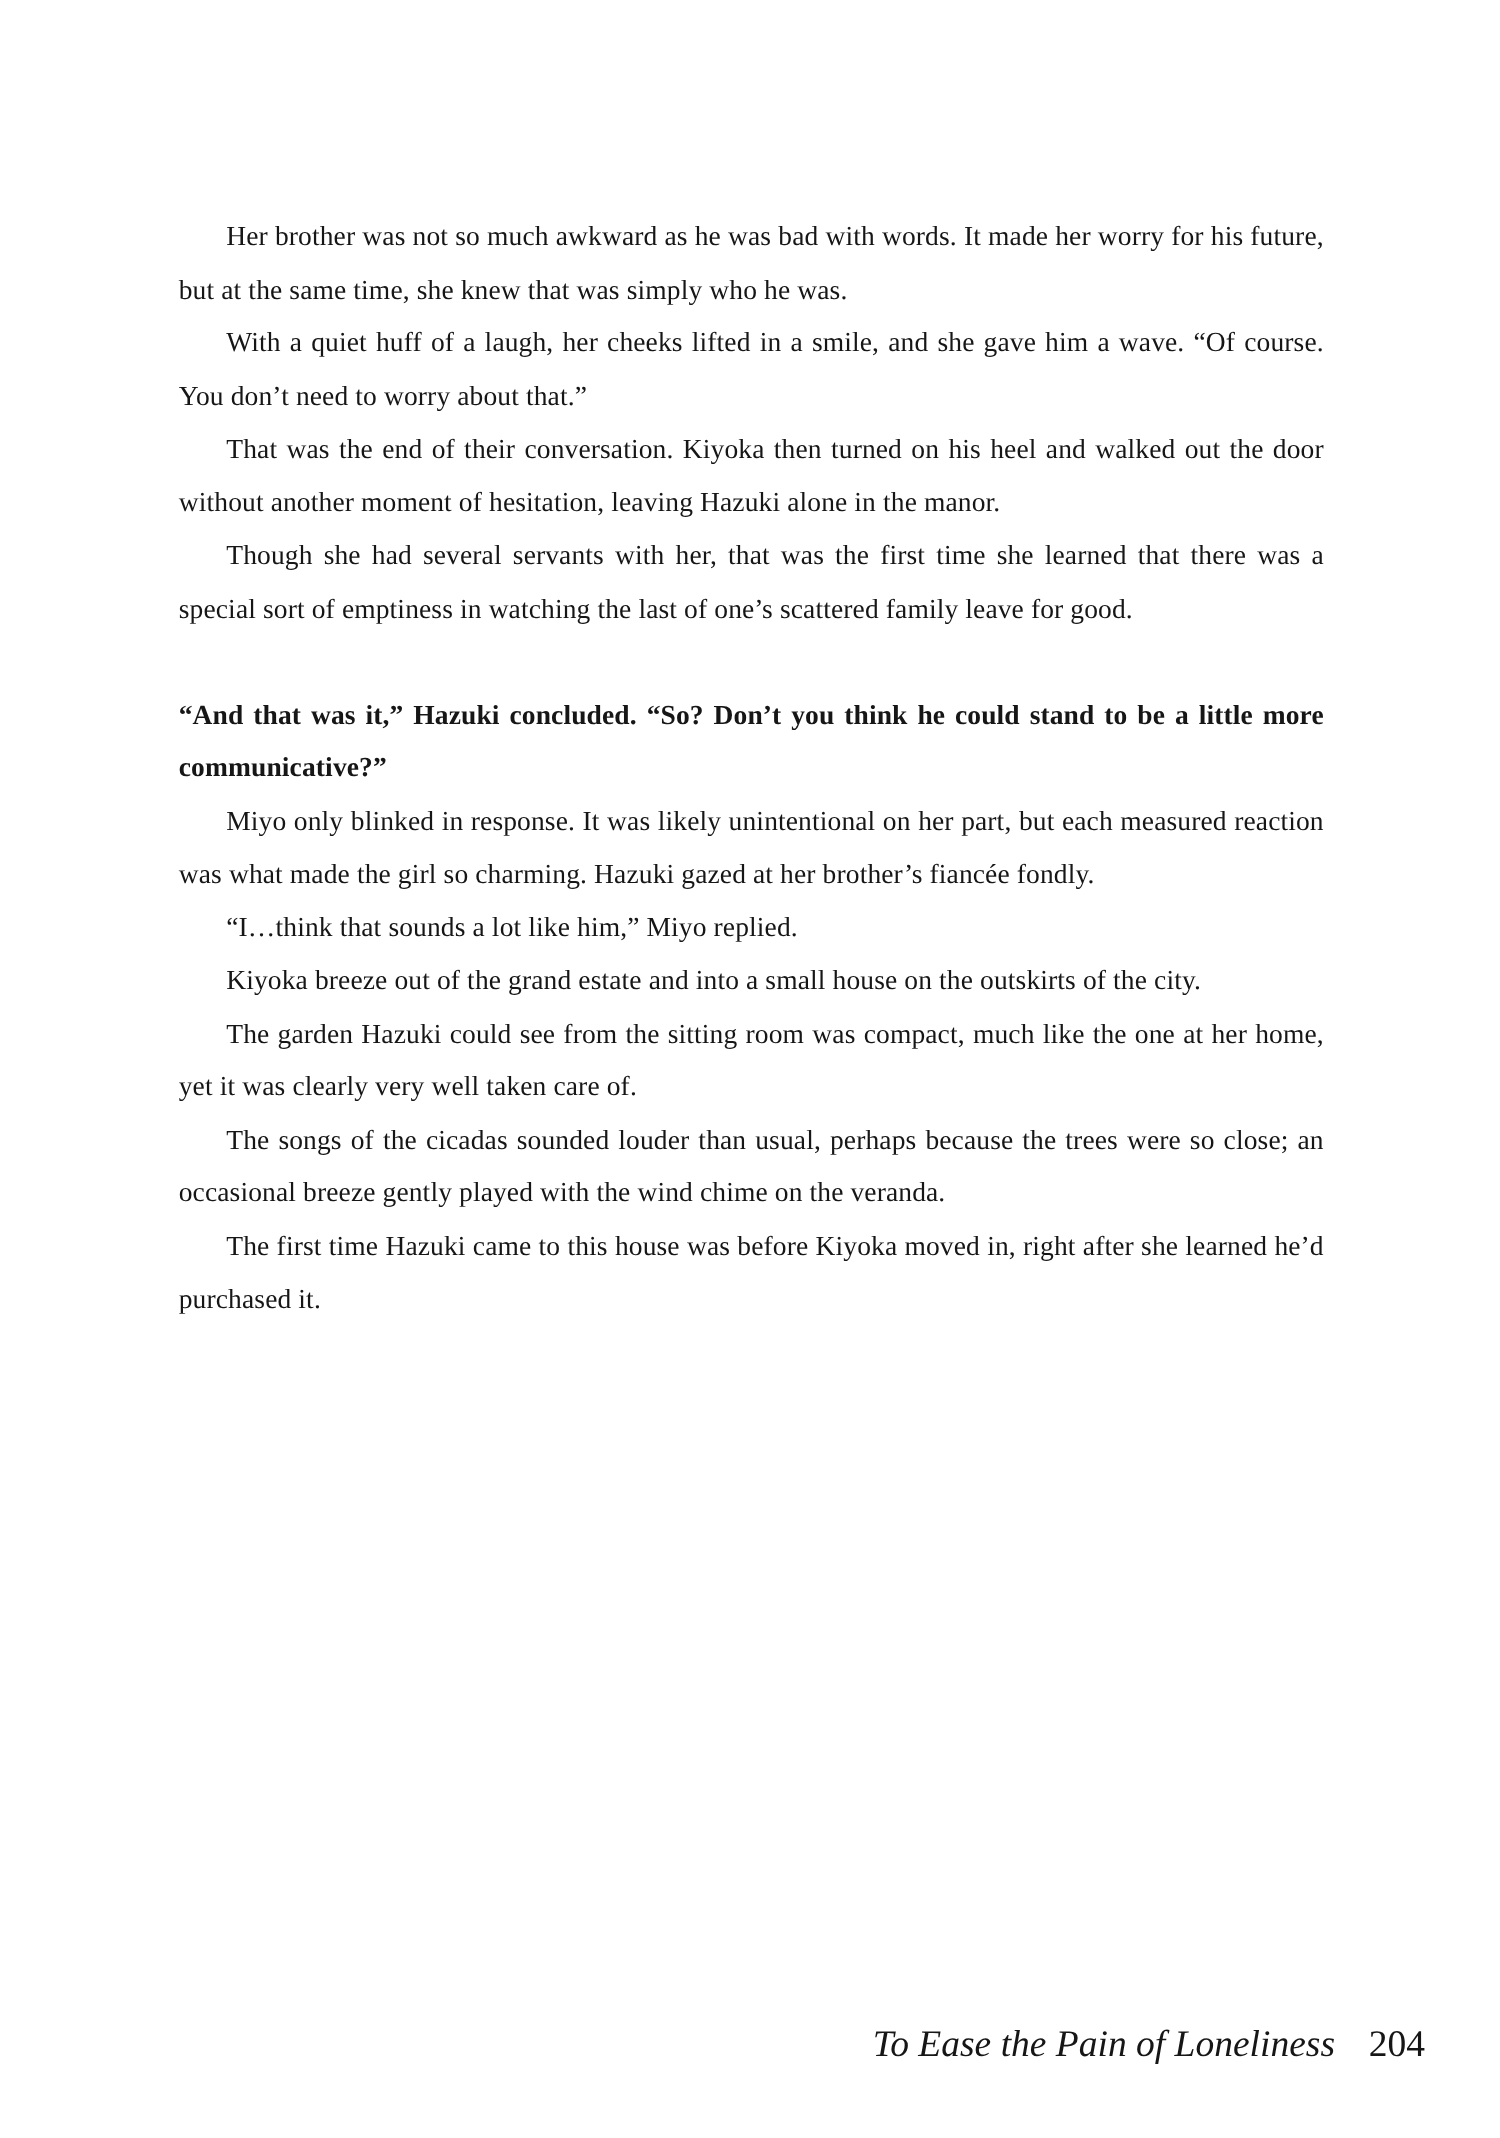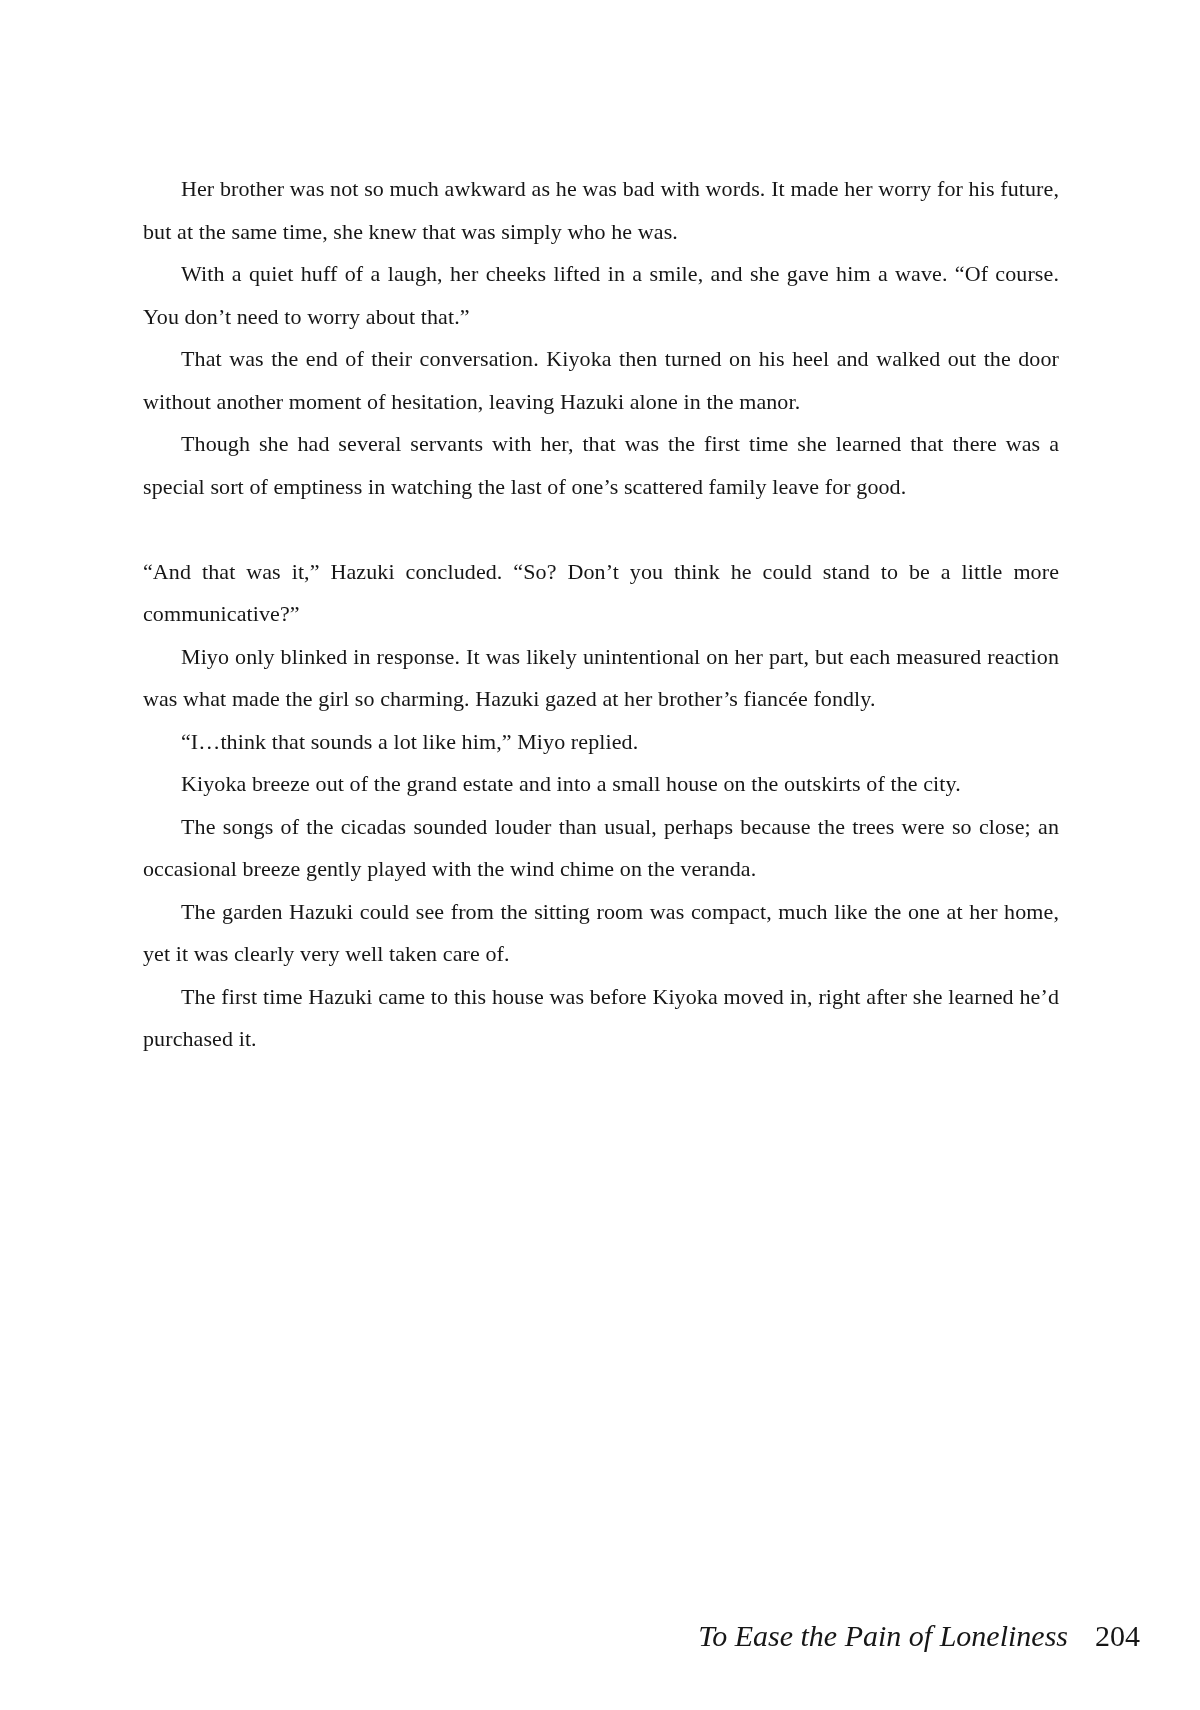--- a/index.html
+++ b/index.html
@@ -30,20 +30,21 @@
     text-align: justify;
     letter-spacing: 0.1px;
   }
   .text-block p {
     margin: 0;
     padding: 0;
     text-indent: 38px;
   }
   .text-block p.no-indent {
     text-indent: 0;
+    font-weight: bold;
   }
   .text-block p.scene-break {
     margin-top: 42.5px;
   }
   .footer {
     position: absolute;
     top: 1618px;
     right: 60px;
     font-size: 30px;
     line-height: 36px;
@@ -65,22 +66,22 @@
 
   <div class="text-block">
     <p>Her brother was not so much awkward as he was bad with words. It made her worry for his future, but at the same time, she knew that was simply who he was.</p>
     <p>With a quiet huff of a laugh, her cheeks lifted in a smile, and she gave him a wave. “Of course. You don’t need to worry about that.”</p>
     <p>That was the end of their conversation. Kiyoka then turned on his heel and walked out the door without another moment of hesitation, leaving Hazuki alone in the manor.</p>
     <p>Though she had several servants with her, that was the first time she learned that there was a special sort of emptiness in watching the last of one’s scattered family leave for good.</p>
     <p class="no-indent scene-break">“And that was it,” Hazuki concluded. “So? Don’t you think he could stand to be a little more communicative?”</p>
     <p>Miyo only blinked in response. It was likely unintentional on her part, but each measured reaction was what made the girl so charming. Hazuki gazed at her brother’s fiancée fondly.</p>
     <p>“I…think that sounds a lot like him,” Miyo replied.</p>
     <p>Kiyoka breeze out of the grand estate and into a small house on the outskirts of the city.</p>
+    <p>The garden Hazuki could see from the sitting room was compact, much like the one at her home, yet it was clearly very well taken care of.</p>
     <p>The songs of the cicadas sounded louder than usual, perhaps because the trees were so close; an occasional breeze gently played with the wind chime on the veranda.</p>
-    <p>The garden Hazuki could see from the sitting room was compact, much like the one at her home, yet it was clearly very well taken care of.</p>
     <p>The first time Hazuki came to this house was before Kiyoka moved in, right after she learned he’d purchased it.</p>
   </div>
 
   <div class="footer">
     <span class="chapter">To Ease the Pain of Loneliness</span><span class="pagenum">204</span>
   </div>
 
 </div>
 
 </body></html>

